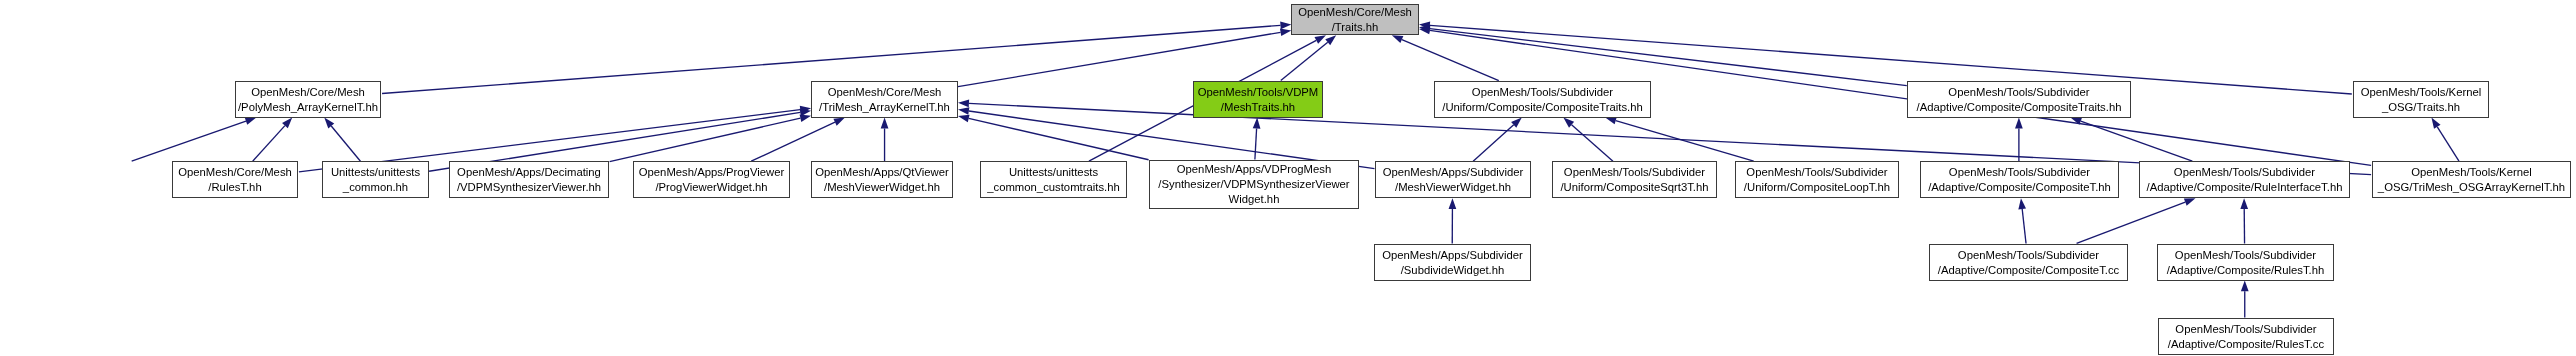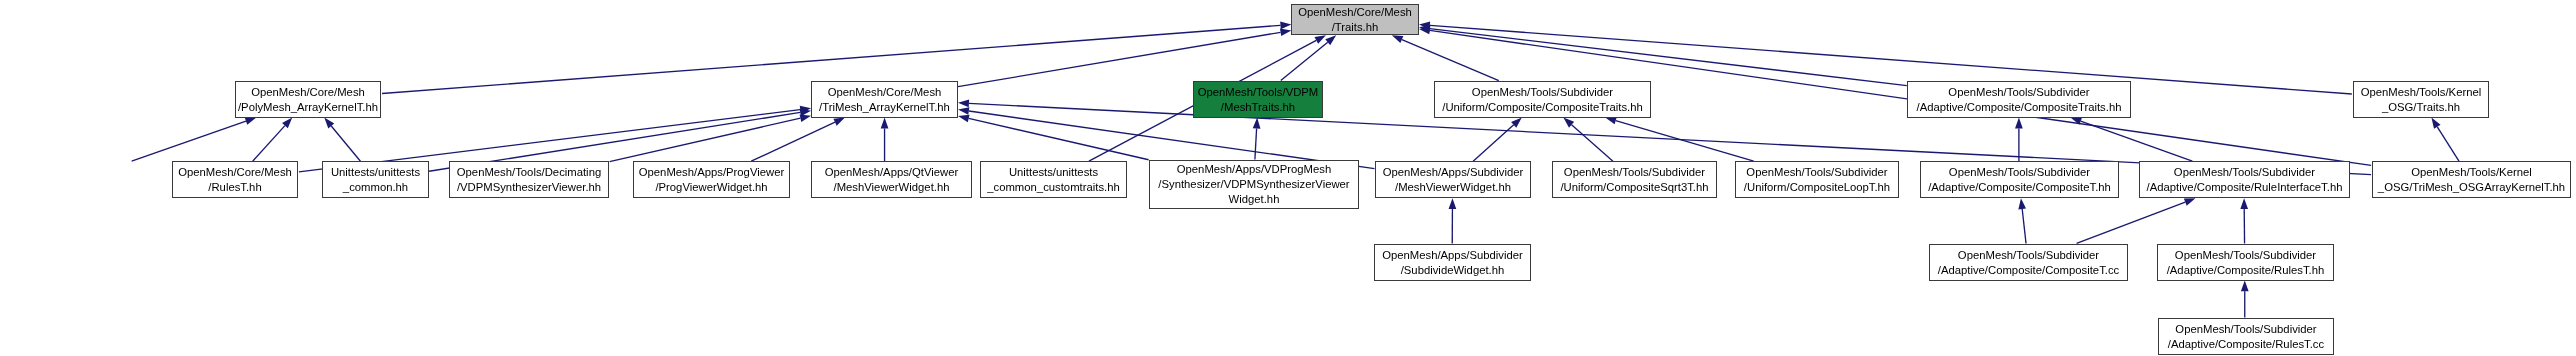--- a/index.html
+++ b/index.html
@@ -111,21 +111,21 @@
       <div class="line">/Traits.hh</div>
     </div>
     <div class="node" style="left: 235px; top: 81px; width: 146px; height: 37px; border-color: rgb(58, 58, 58); background: rgb(255, 255, 255);">
       <div class="line">OpenMesh/Core/Mesh</div>
       <div class="line">/PolyMesh_ArrayKernelT.hh</div>
     </div>
     <div class="node" style="left: 811px; top: 81px; width: 147px; height: 37px; border-color: rgb(58, 58, 58); background: rgb(255, 255, 255);">
       <div class="line">OpenMesh/Core/Mesh</div>
       <div class="line">/TriMesh_ArrayKernelT.hh</div>
     </div>
-    <div class="node" style="left: 1193px; top: 81px; width: 130px; height: 37px; border-color: rgb(58, 58, 58); background: #15803d;">
+    <div class="node" style="left: 1193px; top: 81px; width: 130px; height: 37px; border-color: rgb(58, 58, 58); background: #84cc16;">
       <div class="line">OpenMesh/Tools/VDPM</div>
       <div class="line">/MeshTraits.hh</div>
     </div>
     <div class="node" style="left: 1434px; top: 81px; width: 217px; height: 37px; border-color: rgb(58, 58, 58); background: rgb(255, 255, 255);">
       <div class="line">OpenMesh/Tools/Subdivider</div>
       <div class="line">/Uniform/Composite/CompositeTraits.hh</div>
     </div>
     <div class="node" style="left: 1907px; top: 81px; width: 224px; height: 37px; border-color: rgb(58, 58, 58); background: rgb(255, 255, 255);">
       <div class="line">OpenMesh/Tools/Subdivider</div>
       <div class="line">/Adaptive/Composite/CompositeTraits.hh</div>
@@ -136,28 +136,28 @@
     </div>
     <div class="node" style="left: 172px; top: 161px; width: 126px; height: 37px; border-color: rgb(58, 58, 58); background: rgb(255, 255, 255);">
       <div class="line">OpenMesh/Core/Mesh</div>
       <div class="line">/RulesT.hh</div>
     </div>
     <div class="node" style="left: 322px; top: 161px; width: 107px; height: 37px; border-color: rgb(58, 58, 58); background: rgb(255, 255, 255);">
       <div class="line">Unittests/unittests</div>
       <div class="line">_common.hh</div>
     </div>
     <div class="node" style="left: 449px; top: 161px; width: 160px; height: 37px; border-color: rgb(58, 58, 58); background: rgb(255, 255, 255);">
-      <div class="line">OpenMesh/Tools/Decimating</div>
+      <div class="line">OpenMesh/Apps/Decimating</div>
       <div class="line">/VDPMSynthesizerViewer.hh</div>
     </div>
     <div class="node" style="left: 633px; top: 161px; width: 157px; height: 37px; border-color: rgb(58, 58, 58); background: rgb(255, 255, 255);">
       <div class="line">OpenMesh/Apps/ProgViewer</div>
       <div class="line">/ProgViewerWidget.hh</div>
     </div>
-    <div class="node" style="left: 811px; top: 161px; width: 161px; height: 37px; border-color: rgb(58, 58, 58); background: rgb(255, 255, 255);">
+    <div class="node" style="left: 811px; top: 161px; width: 142px; height: 37px; border-color: rgb(58, 58, 58); background: rgb(255, 255, 255);">
       <div class="line">OpenMesh/Apps/QtViewer</div>
       <div class="line">/MeshViewerWidget.hh</div>
     </div>
     <div class="node" style="left: 980px; top: 161px; width: 147px; height: 37px; border-color: rgb(58, 58, 58); background: rgb(255, 255, 255);">
       <div class="line">Unittests/unittests</div>
       <div class="line">_common_customtraits.hh</div>
     </div>
     <div class="node" style="left: 1149px; top: 160px; width: 210px; height: 49px; border-color: rgb(58, 58, 58); background: rgb(255, 255, 255);">
       <div class="line">OpenMesh/Apps/VDProgMesh</div>
       <div class="line">/Synthesizer/VDPMSynthesizerViewer</div>

